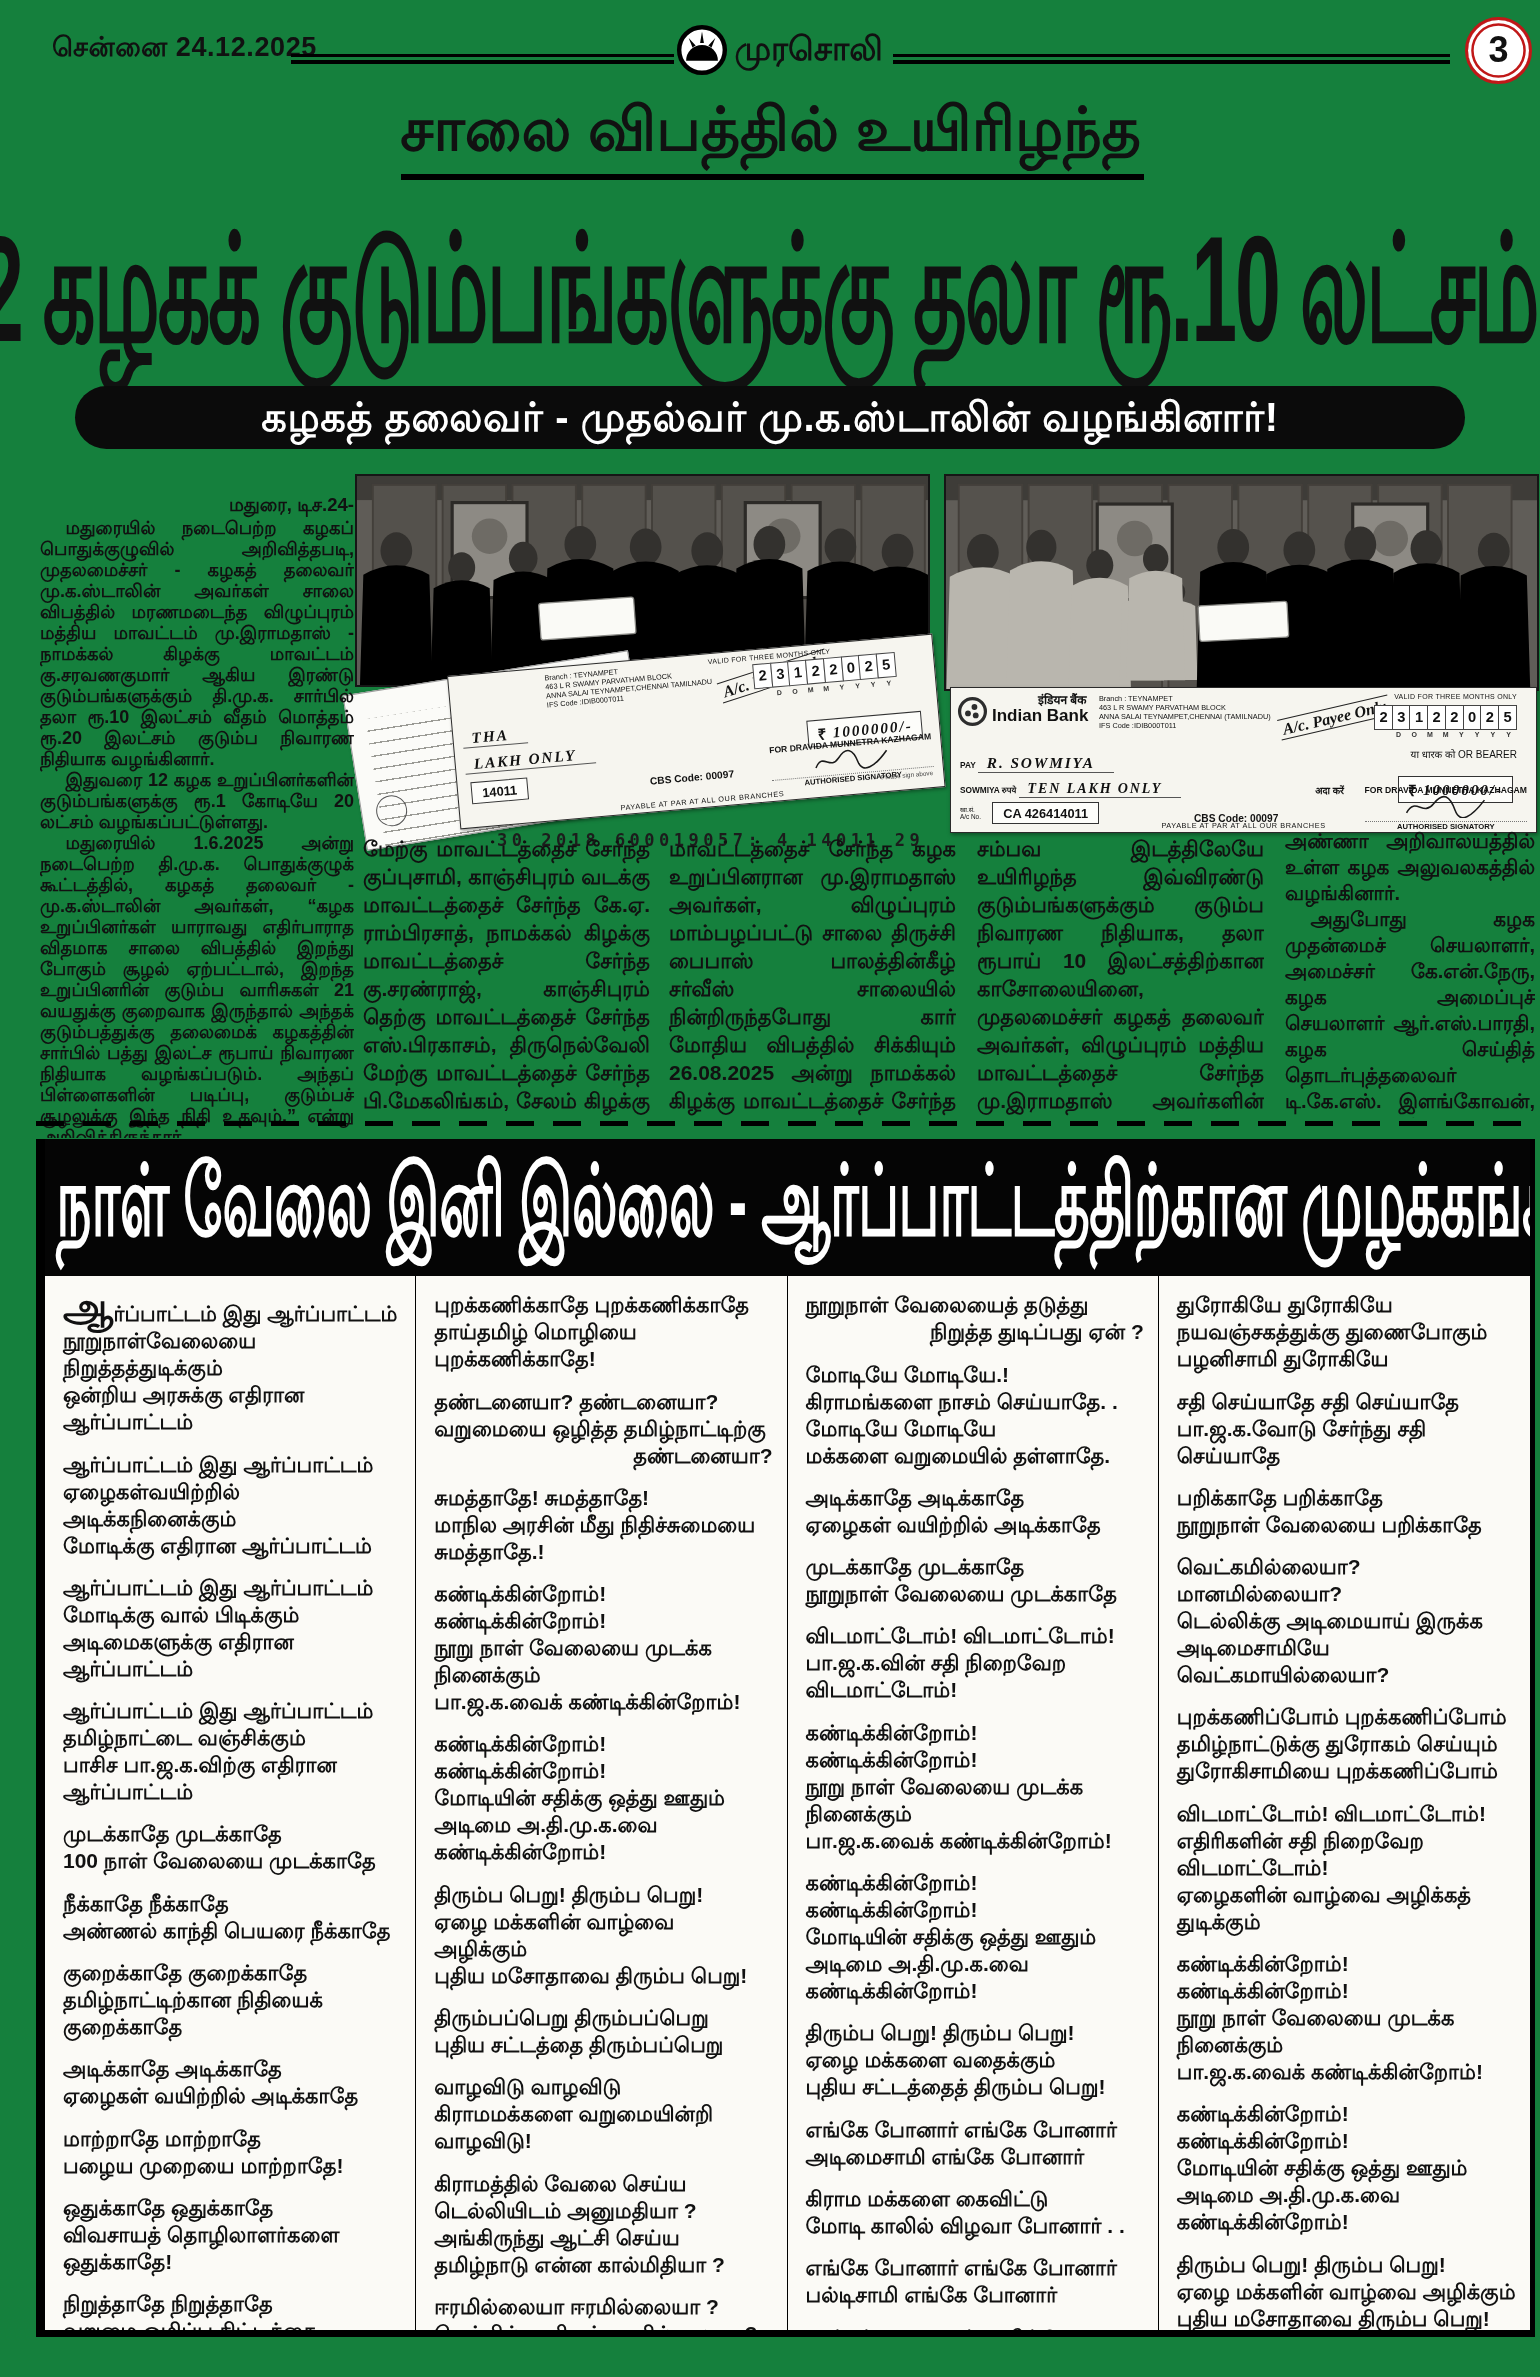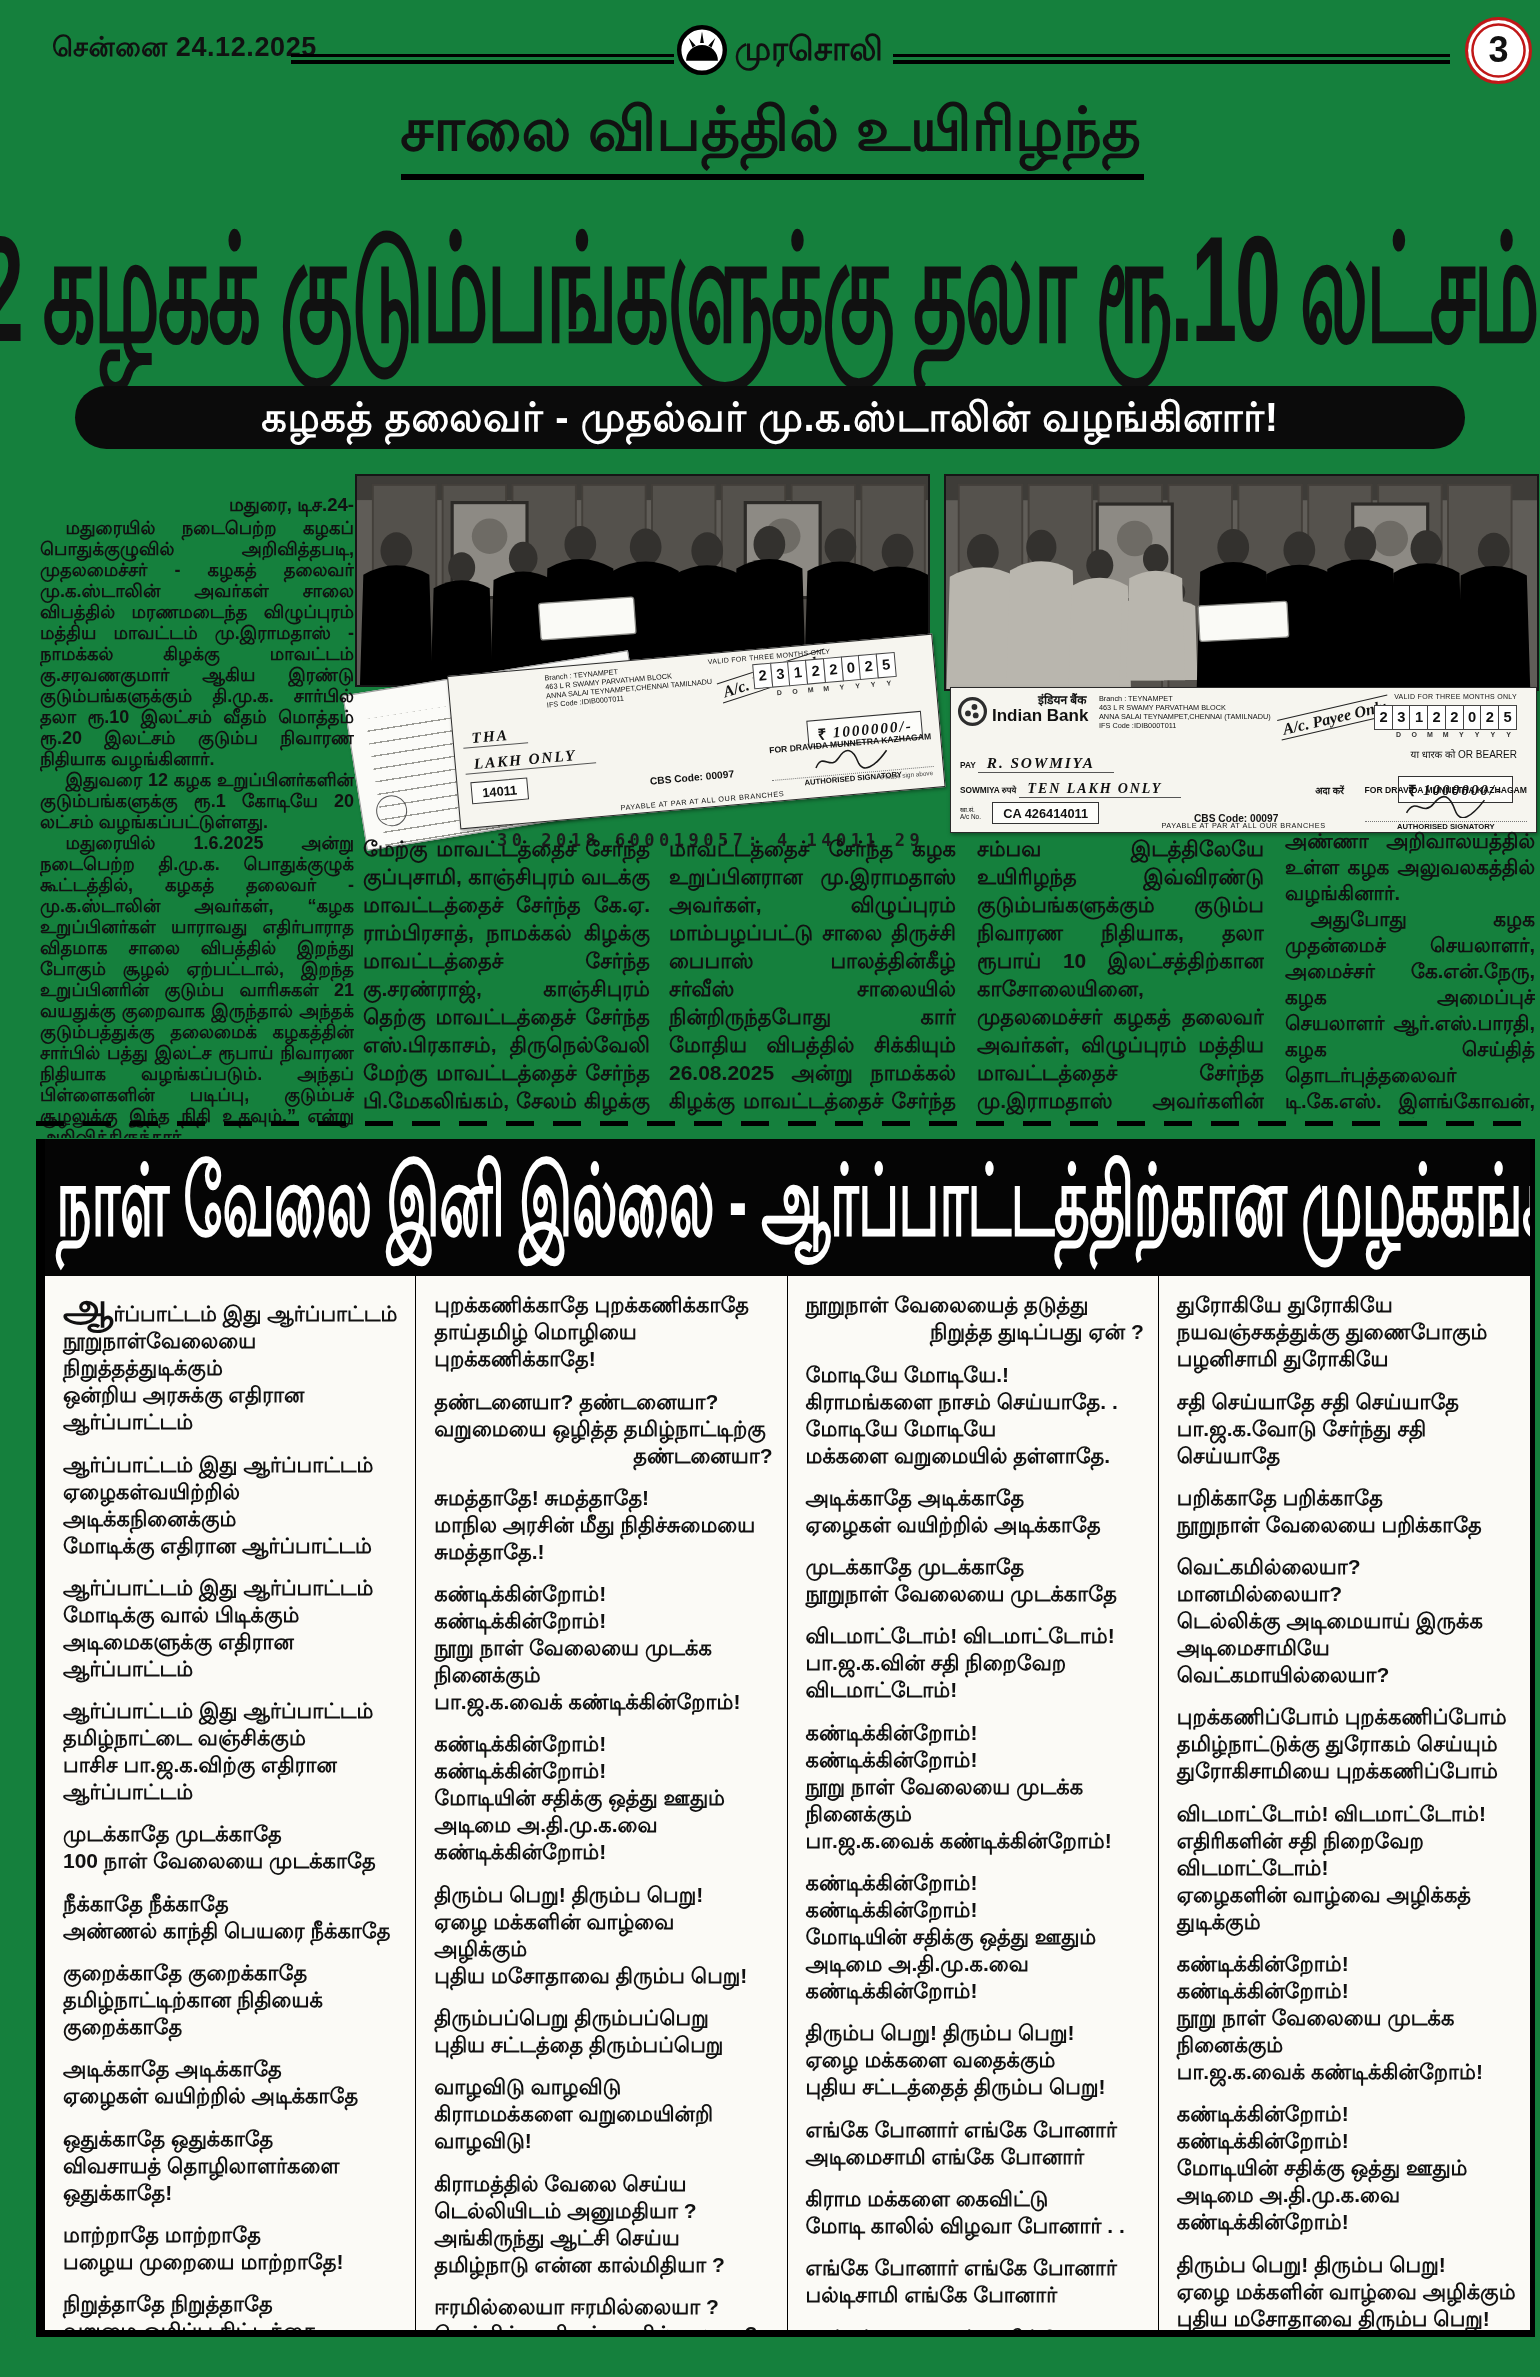--- a/index.html
+++ b/index.html
@@ -391,26 +391,26 @@
           </div>
           <div class="stanza">
             <div class="sline">குறைக்காதே குறைக்காதே</div>
             <div class="sline">தமிழ்நாட்டிற்கான நிதியைக் குறைக்காதே</div>
           </div>
           <div class="stanza">
             <div class="sline">அடிக்காதே அடிக்காதே</div>
             <div class="sline">ஏழைகள் வயிற்றில் அடிக்காதே</div>
           </div>
           <div class="stanza">
+            <div class="sline">மாற்றாதே மாற்றாதே</div>
+            <div class="sline">பழைய முறையை மாற்றாதே!</div>
+          </div>
+          <div class="stanza">
             <div class="sline">ஒதுக்காதே ஒதுக்காதே</div>
             <div class="sline">விவசாயத் தொழிலாளர்களை ஒதுக்காதே!</div>
-          </div>
-          <div class="stanza">
-            <div class="sline">மாற்றாதே மாற்றாதே</div>
-            <div class="sline">பழைய முறையை மாற்றாதே!</div>
           </div>
           <div class="stanza">
             <div class="sline">நிறுத்தாதே நிறுத்தாதே</div>
             <div class="sline">வறுமை ஒழிப்பு திட்டத்தை நிறுத்தாதே !</div>
           </div>
         </div>
       <div class="slog-col">
           <div class="stanza">
             <div class="sline">புறக்கணிக்காதே புறக்கணிக்காதே</div>
             <div class="sline">தாய்தமிழ் மொழியை புறக்கணிக்காதே!</div>

